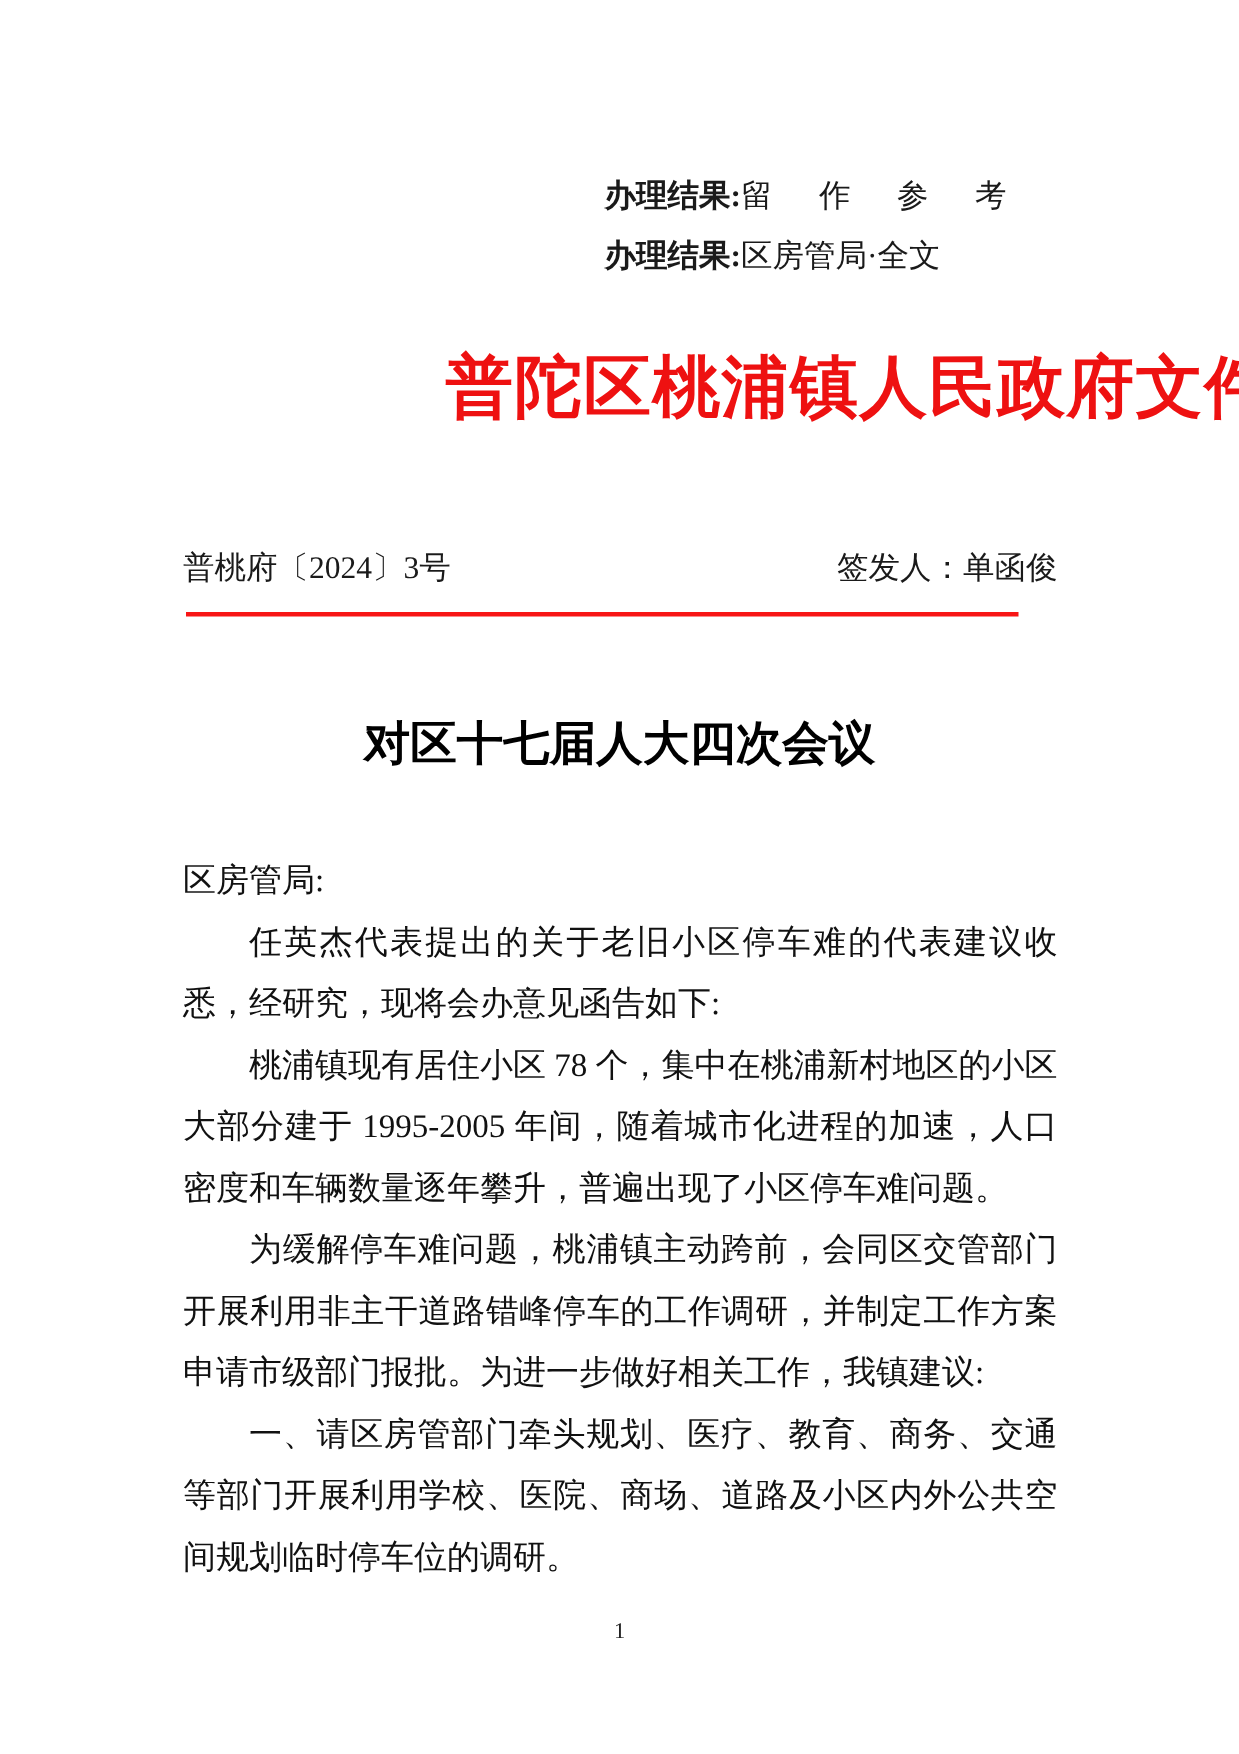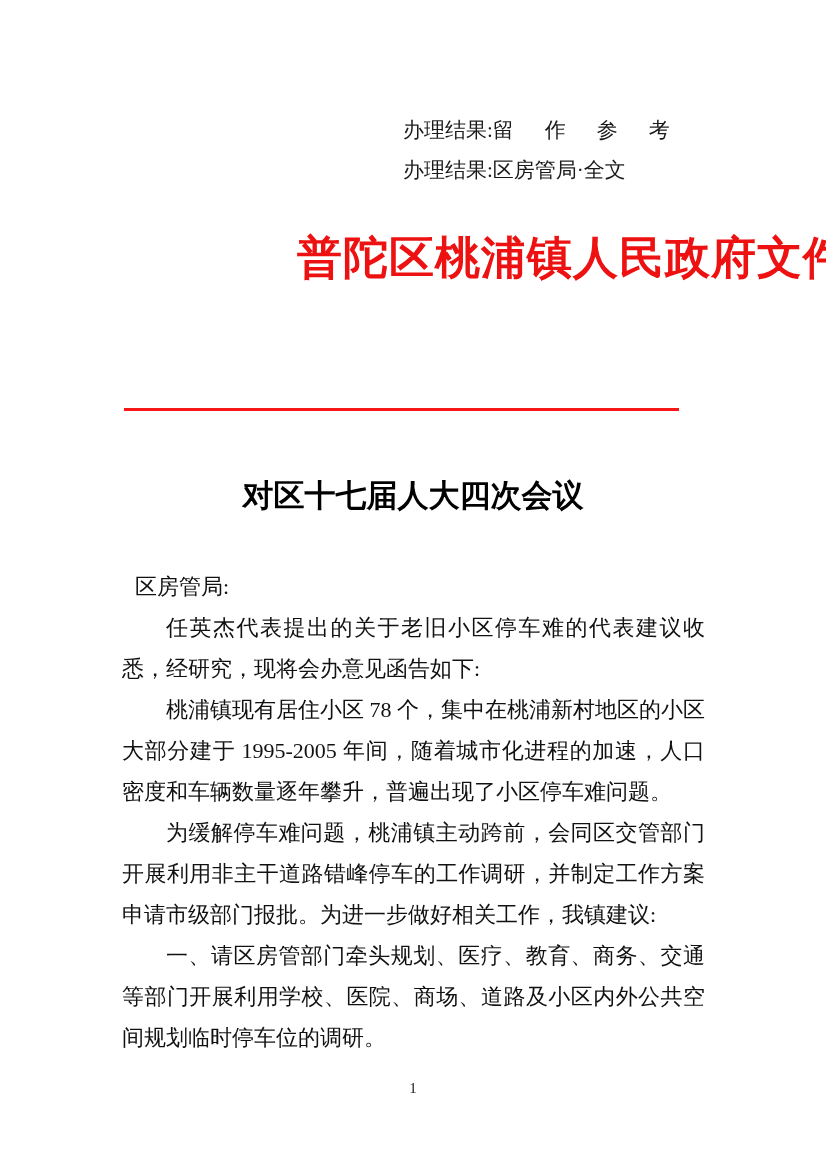--- a/index.html
+++ b/index.html
@@ -21,21 +21,21 @@
   .meta-block {
     position: absolute;
     top: 110px;
     left: 403px;
     width: 302px;
     font-size: 21px;
     line-height: 40px;
     white-space: nowrap;
   }
   .meta-row { display: flex; }
-  .meta-label { flex: 0 0 auto; }
+  .meta-label { flex: 0 0 auto; font-weight: bold; }
   .meta-value { }
   .meta-value.spread { letter-spacing: 5px; }
 
   
   .masthead {
     position: absolute;
     top: 228px;
     left: 0;
     width: 100%;
     margin: 0;
@@ -97,21 +97,20 @@
     text-align: justify;
     text-justify: inter-character;
     color: #111111;
   }
   .body-text p {
     margin: 0;
     text-indent: 2em;
   }
   .body-text .salutation {
     text-indent: 0;
-    margin-left: 13px;
   }
 
   
   .page-number {
     position: absolute;
     top: 1080px;
     left: 0;
     width: 100%;
     text-align: center;
     font-size: 15px;
@@ -129,20 +128,24 @@
       <span class="meta-value spread">留　作　参　考</span>
     </div>
     <div class="meta-row">
       <span class="meta-label">办理结果:</span>
       <span class="meta-value">区房管局·全文</span>
     </div>
   </div>
 
   <h1 class="masthead">普陀区桃浦镇人民政府文件</h1>
 
+  <div class="docline">
+    <span>普桃府〔2024〕3号</span>
+    <span><span>签发人：</span><span>单函俊</span></span>
+  </div>
 
   <hr class="red-rule">
 
   <h2 class="doc-title">
     <div>对区十七届人大四次会议</div>
   </h2>
 
   <div class="body-text">
     <p class="salutation">区房管局:</p>
     <p>任英杰代表提出的关于老旧小区停车难的代表建议收悉，经研究，现将会办意见函告如下:</p>

